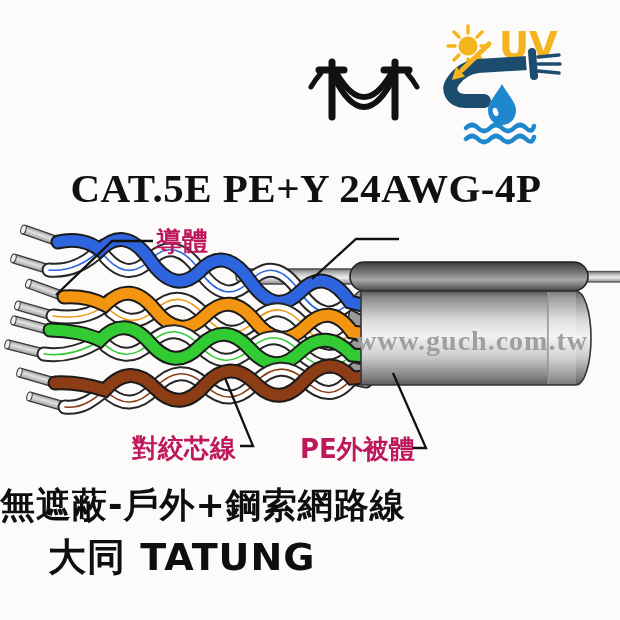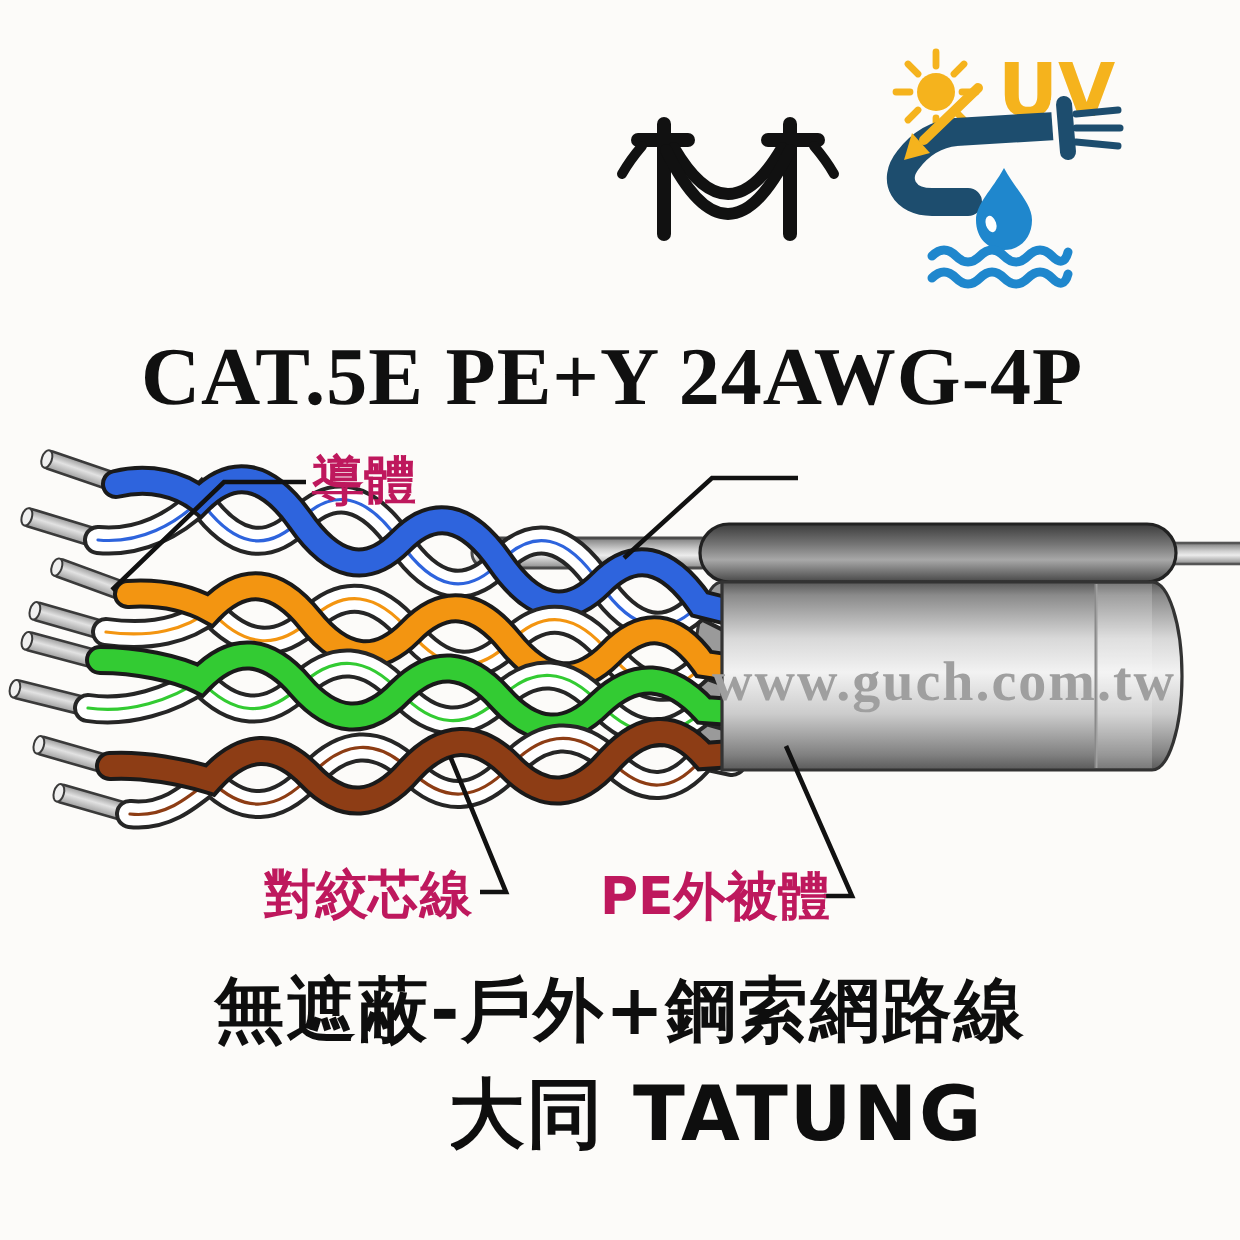--- a/index.html
+++ b/index.html
@@ -17,21 +17,21 @@
   }
   .callout-label{
     position:absolute;font-size:26px;font-weight:600;color:#be185d;
     white-space:nowrap;line-height:30px;
   }
   .lbl-conductor{left:156px;top:226px;}
   .lbl-messenger{left:400px;top:223px;}
   .lbl-twisted{left:132px;top:433px;}
   .lbl-jacket{left:300px;top:434px;}
   .footer-line{
-    position:absolute;left:0;width:620px;text-align:center;color:#0e0e0e;
+    position:absolute;left:0;width:620px;text-align:left;color:#0e0e0e;
     font-weight:600;white-space:nowrap;
   }
   .footer-1{top:482px;font-size:35px;letter-spacing:1px;}
   .footer-2{top:532px;font-size:38px;letter-spacing:1px;padding-left:48px;}
 </style>
 </head>
 <body>
 
 <div class="stage">
 

